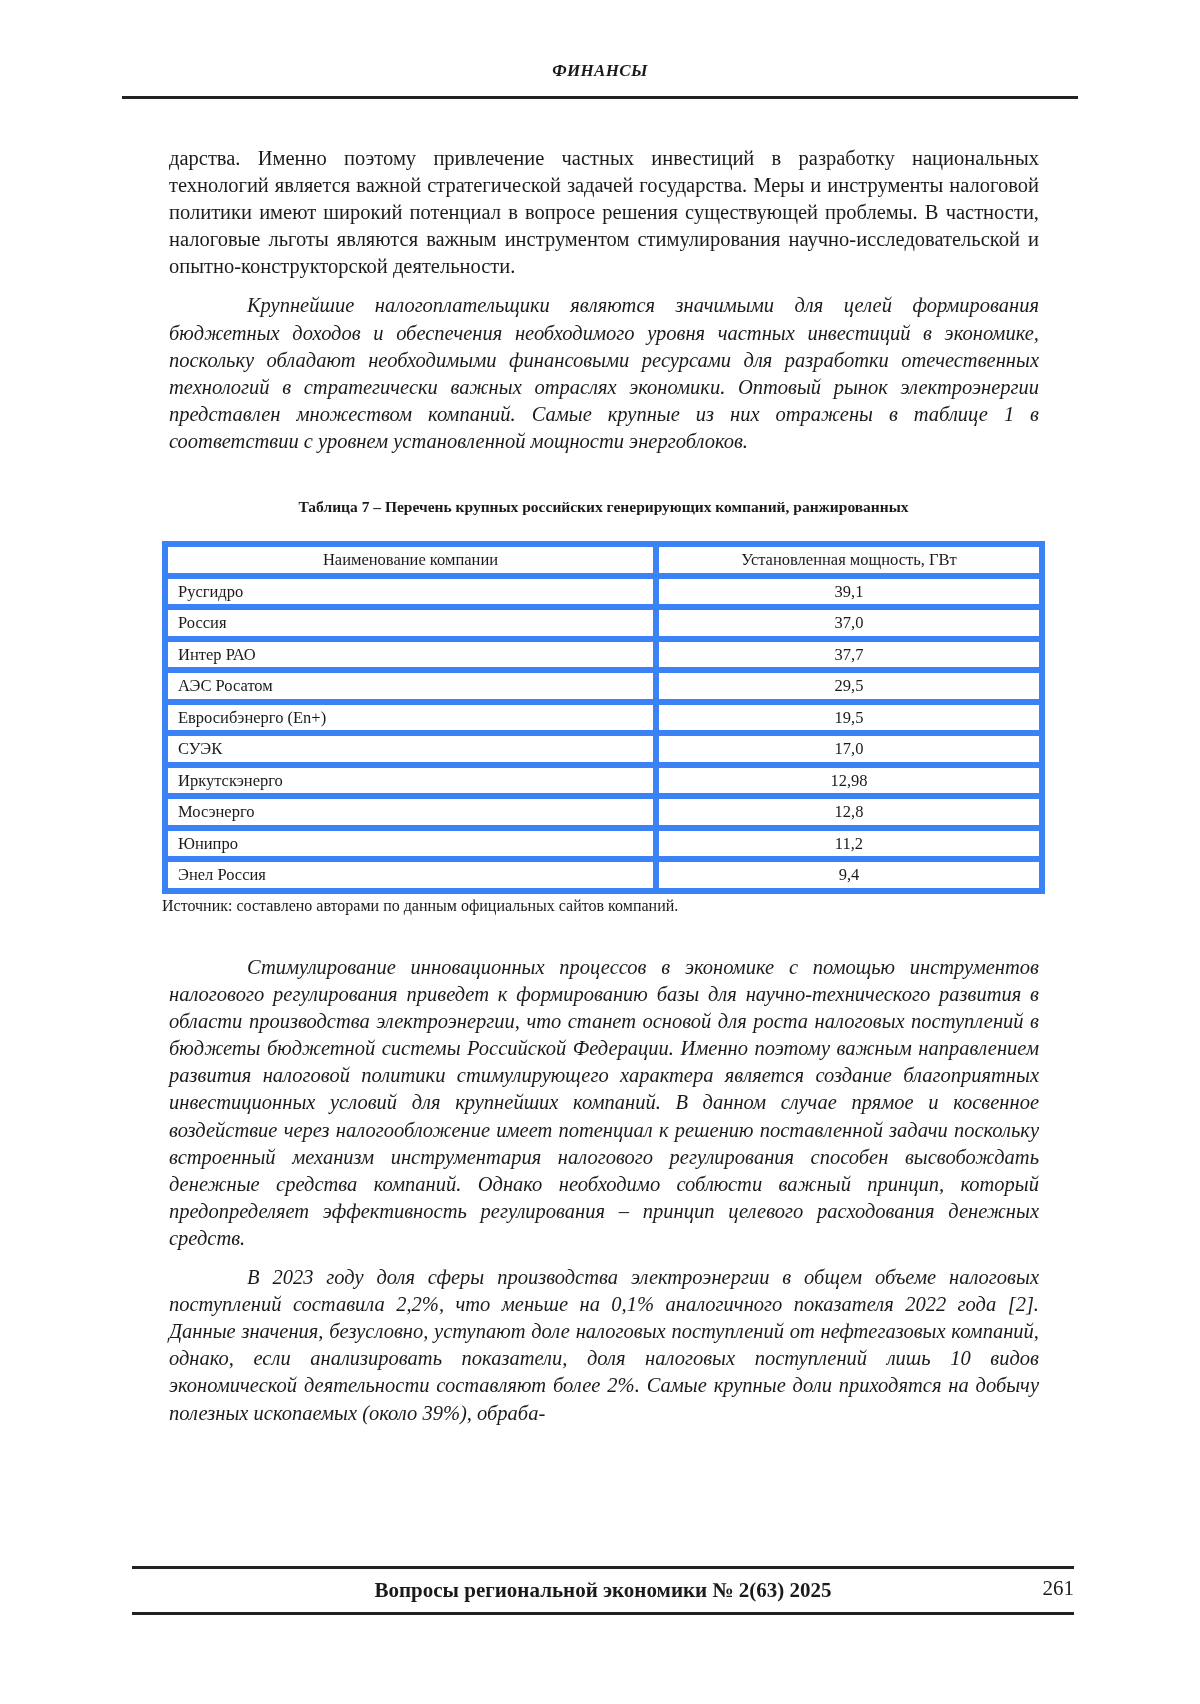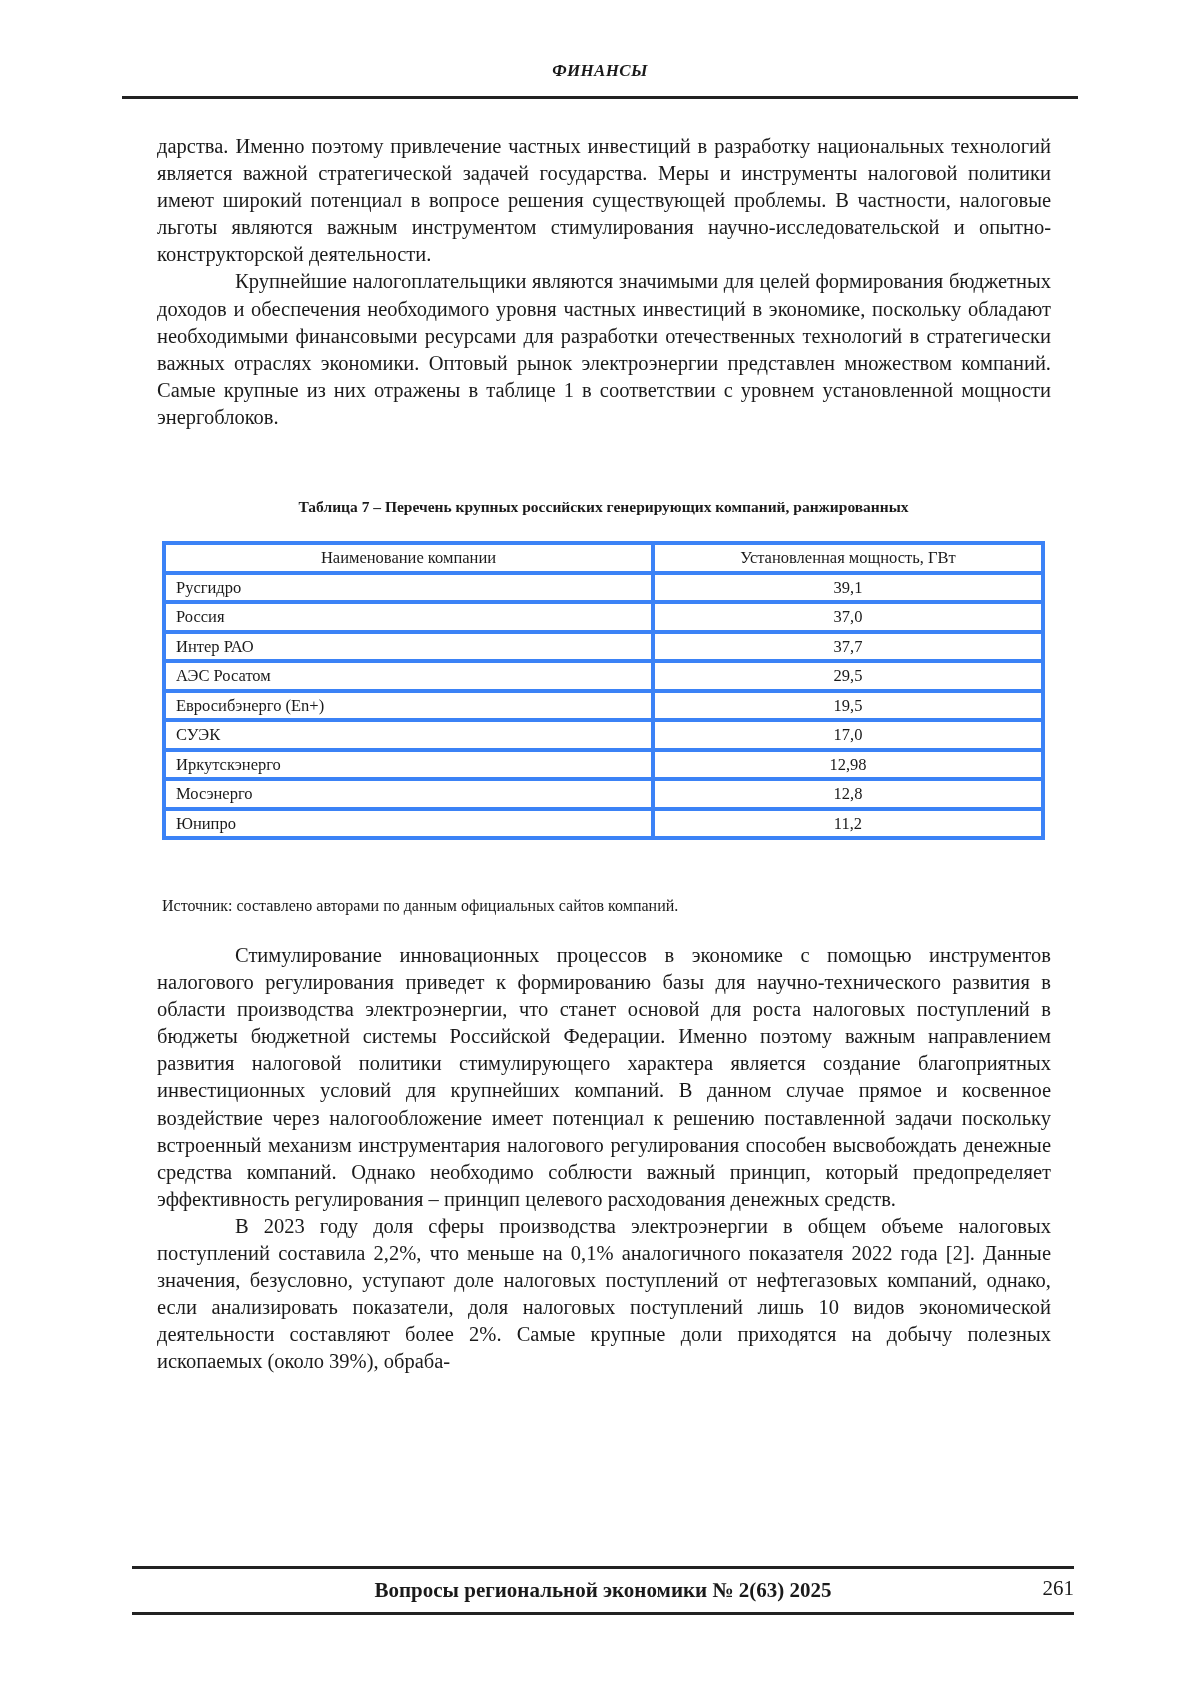--- a/index.html
+++ b/index.html
@@ -6,29 +6,29 @@
   body { width:1200px; height:1704px; position:relative; overflow:hidden;
          font-family:"Liberation Serif", "DejaVu Serif", serif; color:#1a1a1a; }
   .running-head { position:absolute; left:122px; width:956px; top:61px; text-align:center;
                   font-style:italic; font-weight:bold; font-size:17px; letter-spacing:0.3px; }
   .rule { position:absolute; left:122px; width:956px; height:3px; background:#222; }
   .rule.top { top:96px; }
   .rule.foot1 { top:1566px; left:132px; width:942px; }
   .rule.foot2 { top:1612px; left:132px; width:942px; }
   .body-block { position:absolute; left:157px; width:894px; font-size:20.5px; line-height:27.1px;
                 text-align:justify; }
-  .body-block p { margin:0; text-align:justify; }
-  .body-block p.indent { text-indent:78px; }
+  .body-block p { margin:12px; text-align:justify; }
+  .body-block p.indent { text-indent:78px;font-style:italic; }
   #block1 { top:133px; }
   #block2 { top:942px; }
   .table-caption { position:absolute; left:162px; width:883px; top:498px; text-align:center;
                    font-weight:bold; font-size:15.5px; line-height:18px; }
   table.data { position:absolute; left:162px; top:541px; width:883px; border-collapse:collapse;
                font-size:16.5px; }
-  table.data th, table.data td { border:4px solid #3b82f6; height:25.5px; padding:0 10px;
+  table.data th, table.data td { border:6px solid #3b82f6; height:25.5px; padding:0 10px;
                font-weight:normal; line-height:25px; }
   table.data th { text-align:center; }
   table.data td.name { text-align:left; width:465px; }
   table.data td.val { text-align:center; }
   .source { position:absolute; left:162px; width:883px; top:897px; font-size:16px; }
   .footer-title { position:absolute; left:132px; width:942px; top:1578px; text-align:center;
                   font-weight:bold; font-size:21px; }
   .page-number { position:absolute; right:126px; top:1576px; font-size:21px; }
 </style>
 </head>
@@ -83,20 +83,24 @@
         <td class="val">12,98</td>
       </tr>
       <tr>
         <td class="name">Мосэнерго</td>
         <td class="val">12,8</td>
       </tr>
       <tr>
         <td class="name">Юнипро</td>
         <td class="val">11,2</td>
       </tr>
+      <tr>
+        <td class="name">Энел Россия</td>
+        <td class="val">9,4</td>
+      </tr>
     </tbody>
 </table>
 
 <div class="source">Источник: составлено авторами по данным официальных сайтов компаний.</div>
 
 <div class="body-block" id="block2">
   <p class="indent">Стимулирование инновационных процессов в экономике с помощью инстру­ментов налогового регулирования приведет к формированию базы для научно-технического развития в области производства электроэнергии, что станет основой для роста налоговых поступлений в бюджеты бюджетной системы Российской Феде­рации. Именно поэтому важным направлением развития налоговой политики стиму­лирующего характера является создание благоприятных инвестиционных условий для крупнейших компаний. В данном случае прямое и косвенное воздействие через нало­гообложение имеет потенциал к решению поставленной задачи поскольку встроен­ный механизм инструментария налогового регулирования способен высвобождать денежные средства компаний. Однако необходимо соблюсти важный принцип, кото­рый предопределяет эффективность регулирования – принцип целевого расходования денежных средств.</p>
   <p class="indent">В 2023 году доля сферы производства электроэнергии в общем объеме нало­говых поступлений составила 2,2%, что меньше на 0,1% аналогичного показателя 2022 года [2]. Данные значения, безусловно, уступают доле налоговых поступлений от нефтегазовых компаний, однако, если анализировать показатели, доля налоговых поступлений лишь 10 видов экономической деятельности составляют более 2%. Са­мые крупные доли приходятся на добычу полезных ископаемых (около 39%), обраба-</p>
 </div>
 

